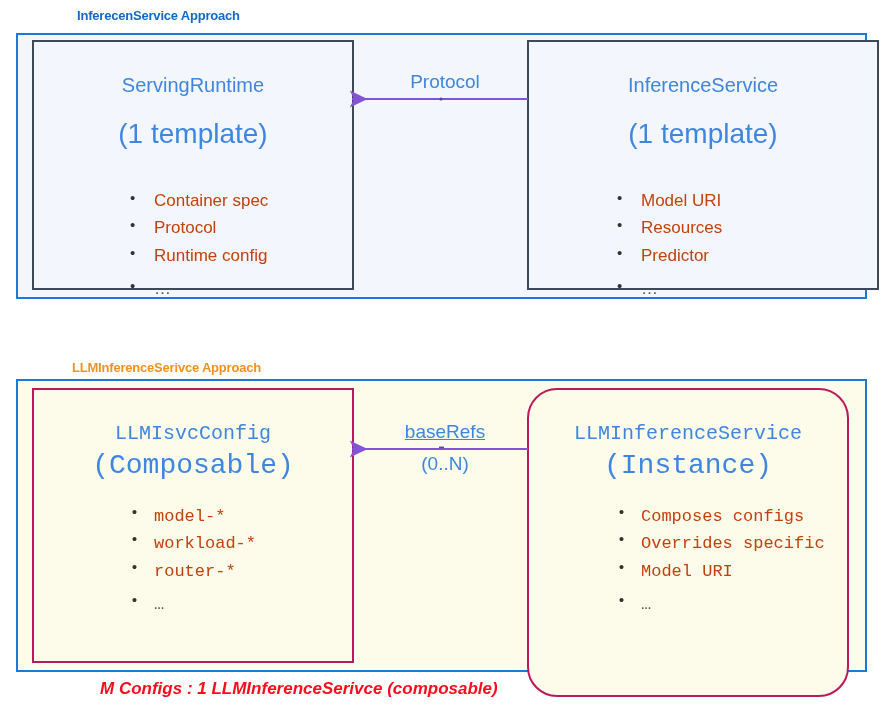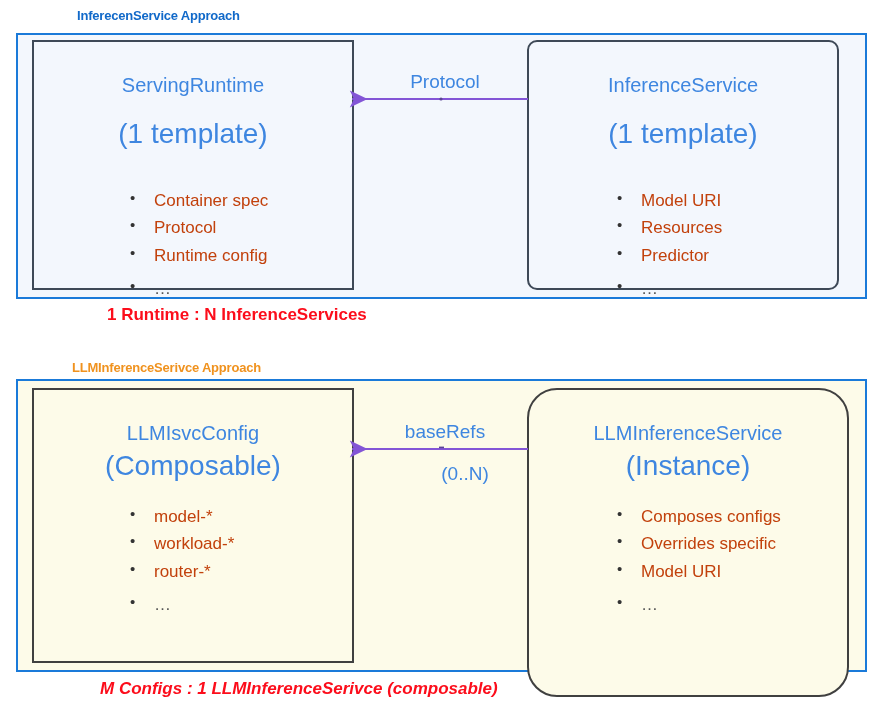--- a/index.html
+++ b/index.html
@@ -69,26 +69,27 @@
     display: flex;
     flex-direction: column;
     align-items: center;
   }
   .entity.blue {
     border: 2px solid #3e4957;
     background: #f3f7fd;
     gap: 16px;
   }
   .entity.cream {
-    border: 2px solid #404040;
+    border: 2px solid #be185d;
     background: #fdfbe9;
+    font-family: Liberation Mono, monospace;
   }
 
   .entity.top-left   { left: 32px;  top: 40px;  width: 322px; height: 250px; }
-  .entity.top-right  { left: 527px; top: 40px;  width: 312px; height: 250px; border-radius: 10px; }
+  .entity.top-right  { left: 527px; top: 40px;  width: 352px; height: 250px; }
   .entity.bot-left   { left: 32px;  top: 388px; width: 322px; height: 275px; }
   .entity.bot-right  { left: 527px; top: 388px; width: 322px; height: 309px; border-radius: 30px; }
 
   .entity-title {
     color: #3e86e0;
     font-size: 20px;
     line-height: 1.55;
     text-align: center;
     margin-top: 28px;
     white-space: nowrap;
@@ -144,22 +145,22 @@
   .arrow-svg.bottom { left: 340px; top: 430px; width: 200px; height: 40px; }
 
   .arrow-label {
     position: absolute;
     color: #3e86e0;
     font-size: 19px;
     text-align: center;
     white-space: nowrap;
   }
   .arrow-label.ref       { left: 355px; top: 71px;  width: 180px; }
-  .arrow-label.baserefs  { left: 355px; top: 421px; width: 180px; }
-  .arrow-label.cardinal  { left: 355px; top: 463px; width: 180px; padding-left: 20px; }
+  .arrow-label.baserefs  { left: 355px; top: 421px; width: 180px; text-decoration: underline; }
+  .arrow-label.cardinal  { left: 355px; top: 453px; width: 180px; }
 
   
   .caption {
     position: absolute;
     color: #fc0d1b;
     font-size: 17px;
     font-weight: 700;
     white-space: nowrap;
   }
   .caption.top    { left: 107px; top: 305px; }
@@ -200,21 +201,20 @@
   <svg class="arrow-svg top" viewBox="0 0 200 40">
     <defs>
       <marker id="ah1" markerWidth="9" markerHeight="9" refX="7.5" refY="4.5" orient="auto">
         <path d="M8.5,0.6 L0.4,4.5 L8.5,8.4 L6.6,4.5 Z" fill="#8355d6"></path>
       </marker>
     </defs>
     <line x1="188" y1="19" x2="12" y2="19" stroke="#8355d6" stroke-width="2.2" marker-end="url(#ah1)"></line>
     <circle cx="101" cy="19" r="1.6" fill="#5a4494"></circle>
   </svg>
 
-  <div class="caption top">1 Runtime : N InferenceServices</div>
 
   <div class="section-header bottom">LLMInferenceSerivce Approach</div>
 
   <div class="panel bottom"></div>
 
   <div class="entity cream bot-left">
     <div class="entity-title">LLMIsvcConfig</div>
     <div class="entity-subtitle">(Composable)</div>
     <ul class="bullets">
       <li>model-*</li>

